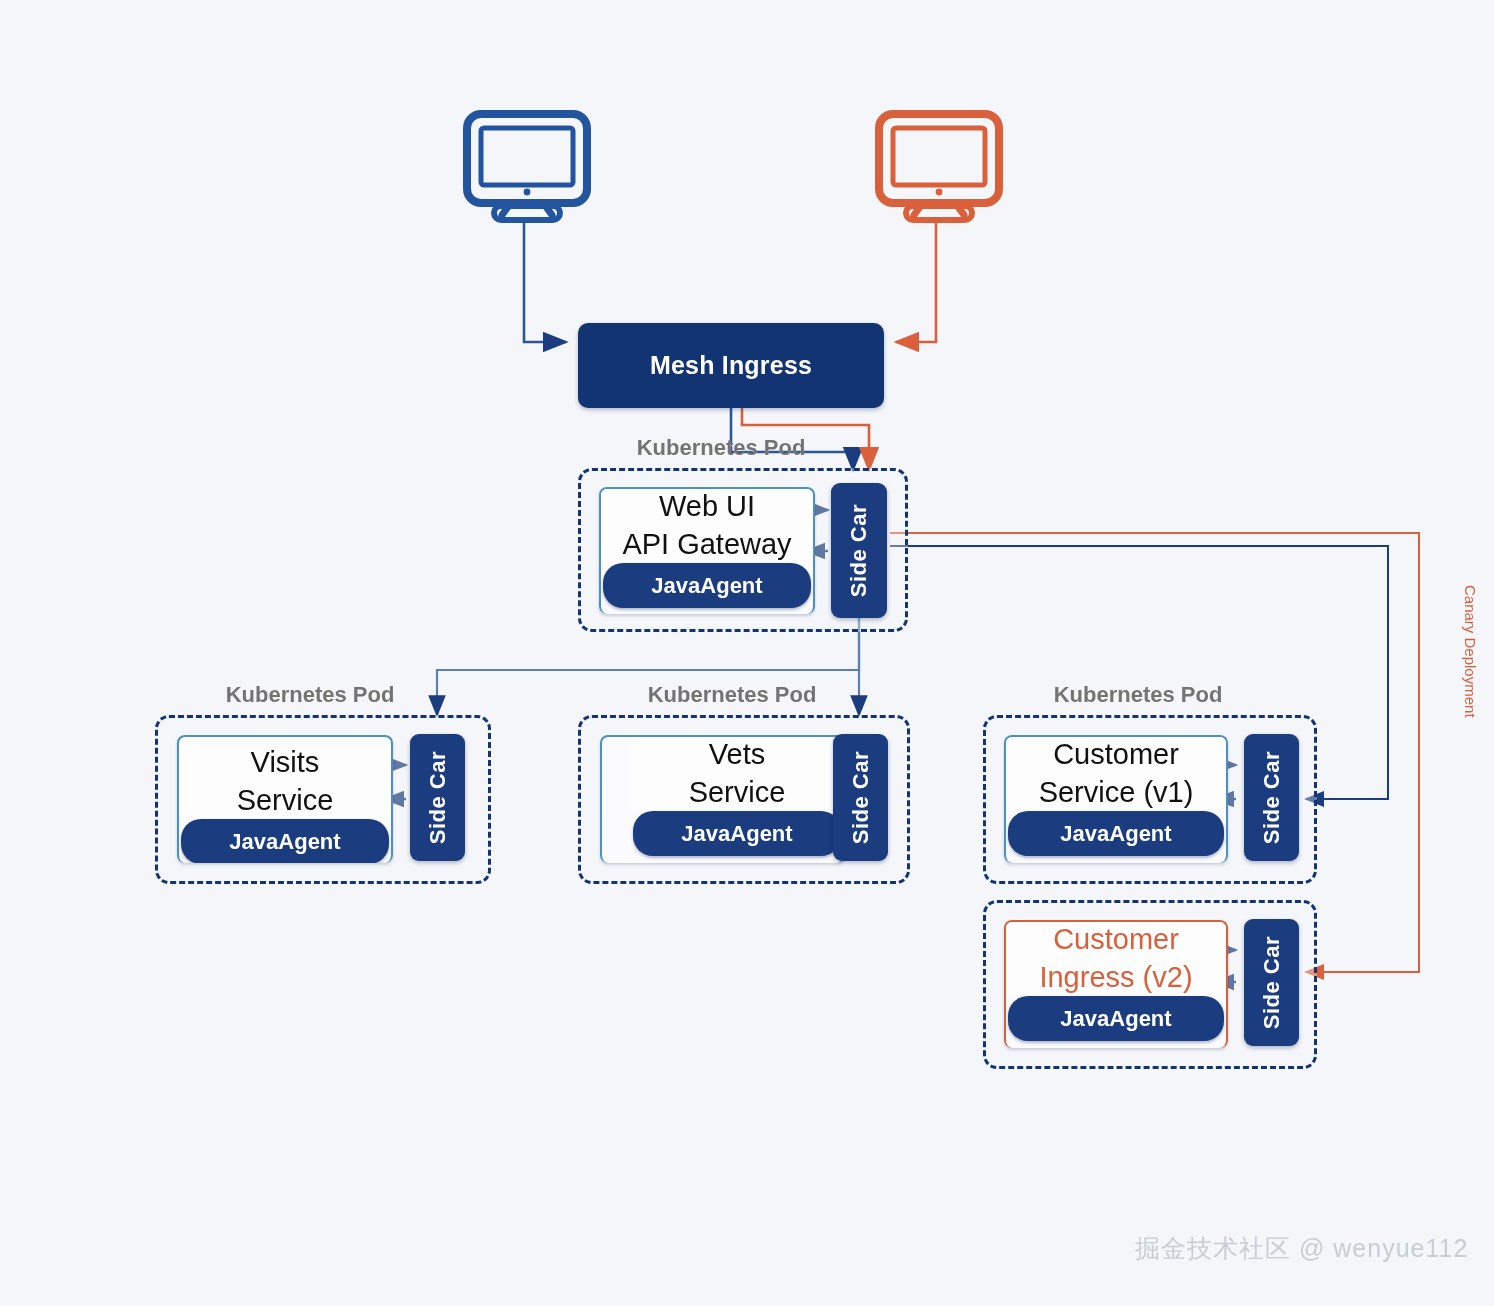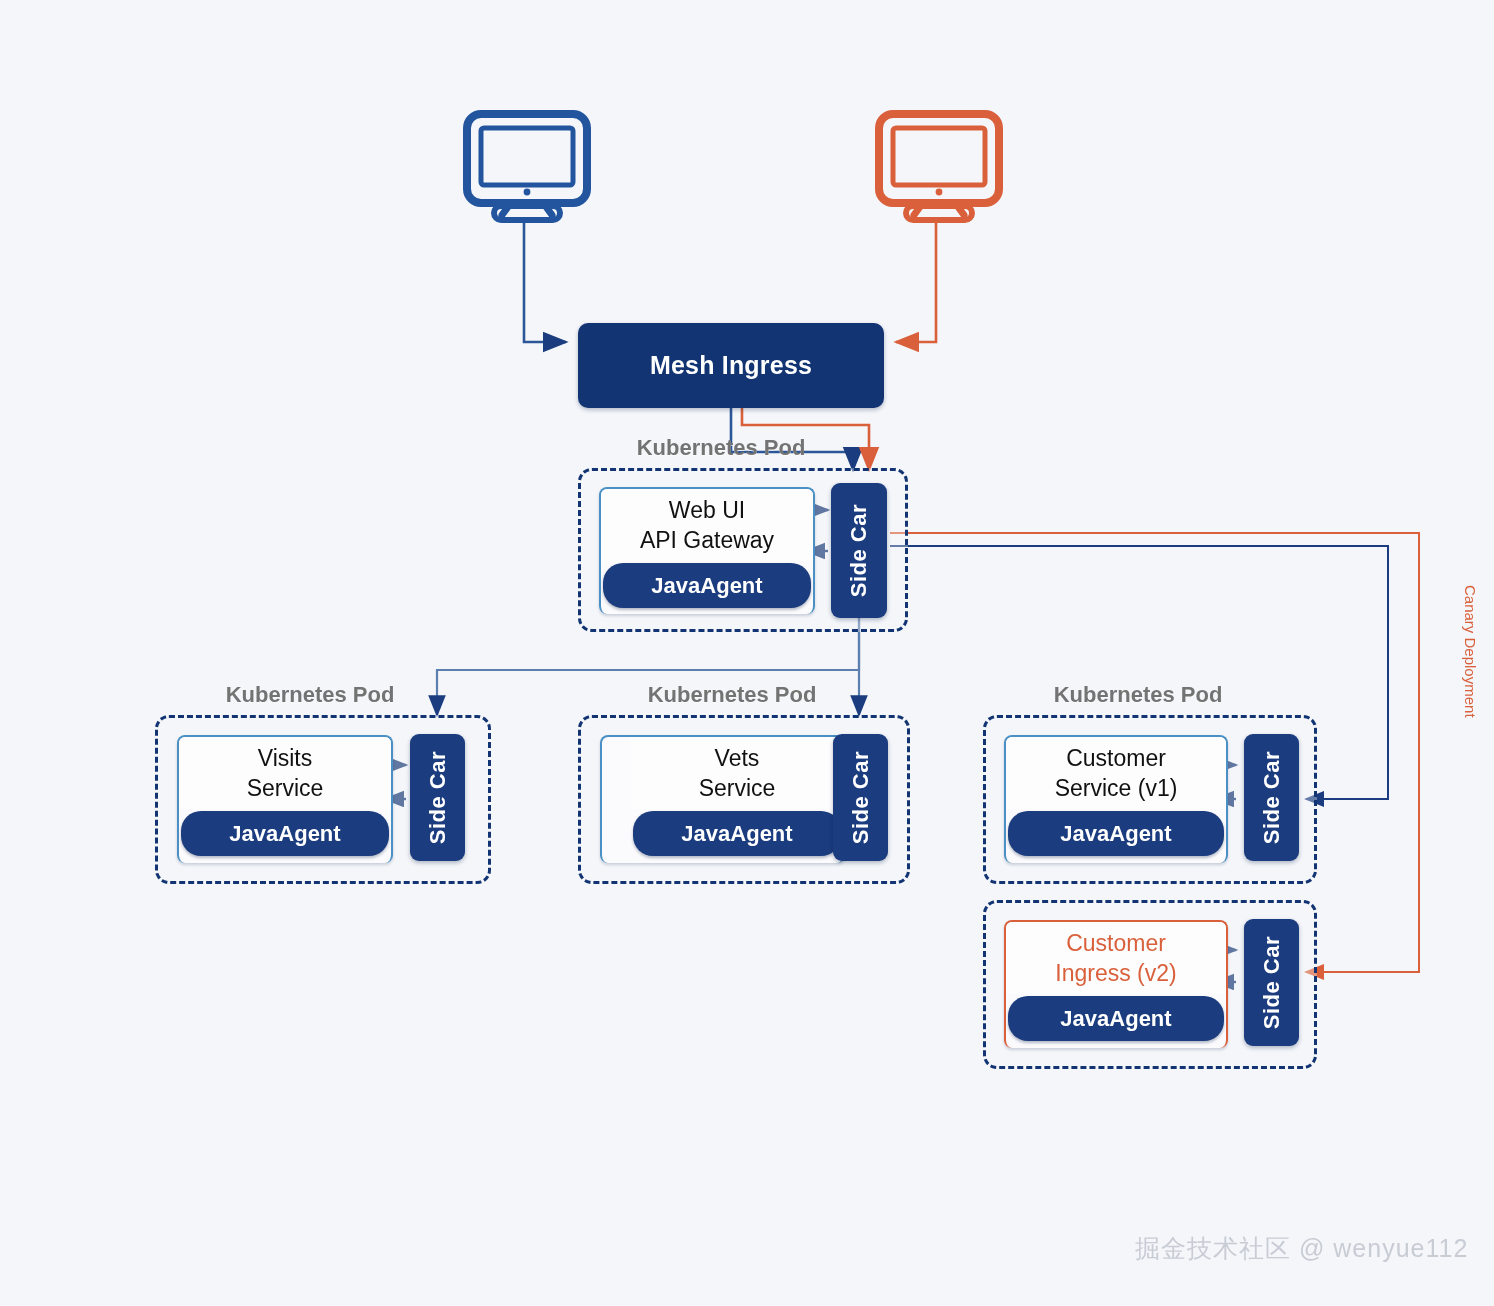--- a/index.html
+++ b/index.html
@@ -65,21 +65,21 @@
     overflow: hidden;
   }
   .svc-stack.blue  { border: 2px solid #4a90c4; border-bottom: none; }
   .svc-stack.orange{ border: 2px solid #d9603b; border-bottom: none; }
 
   .svc-title {
     display: flex;
     flex-direction: column;
     align-items: center;
     justify-content: center;
-    font-size: 23px;
+    font-size: 29px;
     line-height: 1.32;
     color: #111111;
     background: #fdfdfe;
   }
   .svc-title.orange-text { color: #d9603b; }
 
   .agent {
     background: #1b3c7e;
     color: #ffffff;
     font-size: 22px;
@@ -228,21 +228,21 @@
       <div class="agent" style="height:45px; margin:2px 2px 3px 2px;">JavaAgent</div>
     </div>
     <div class="sidecar" style="left:250px; top:12px; width:56px; height:135px;">
       <span>Side Car</span>
     </div>
   </div>
 
   <div class="pod-label" style="left:200px; top:682px; width:220px;">Kubernetes Pod</div>
   <div class="pod" style="left:155px; top:715px; width:330px; height:163px;">
     <div class="svc-stack blue" style="left:19px; top:17px; width:212px; height:126px; position:absolute;">
-      <div class="svc-title" style="height:72px;">
+      <div class="svc-title" style="height:72px;margin-top:8px;">
         <div>Visits</div>
         <div>Service</div>
       </div>
       <div class="agent" style="height:45px; margin:2px 2px 3px 2px;">JavaAgent</div>
     </div>
     <div class="sidecar" style="left:252px; top:16px; width:55px; height:127px;">
       <span>Side Car</span>
     </div>
   </div>
 

